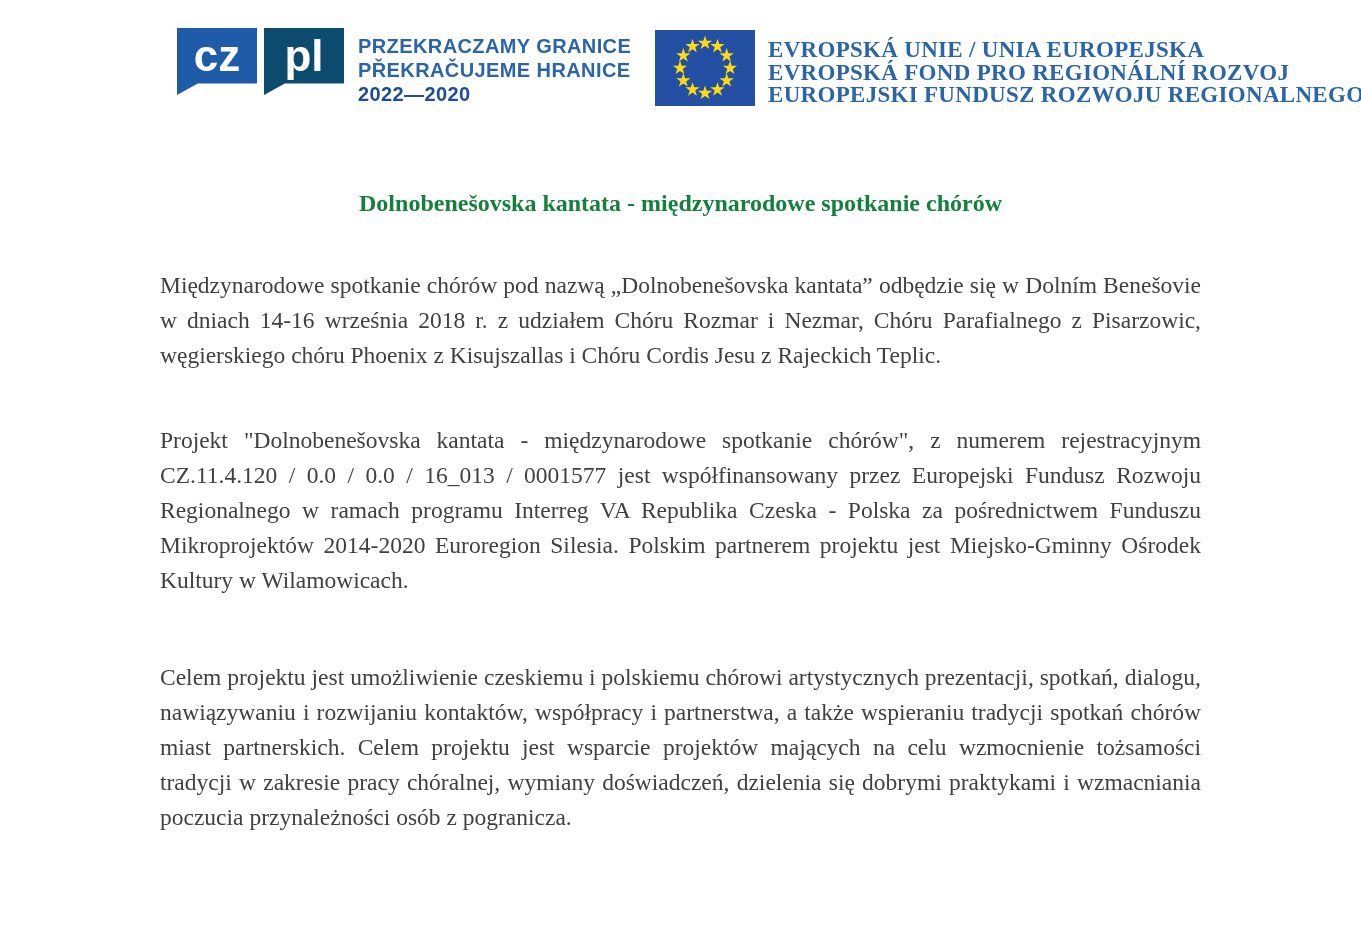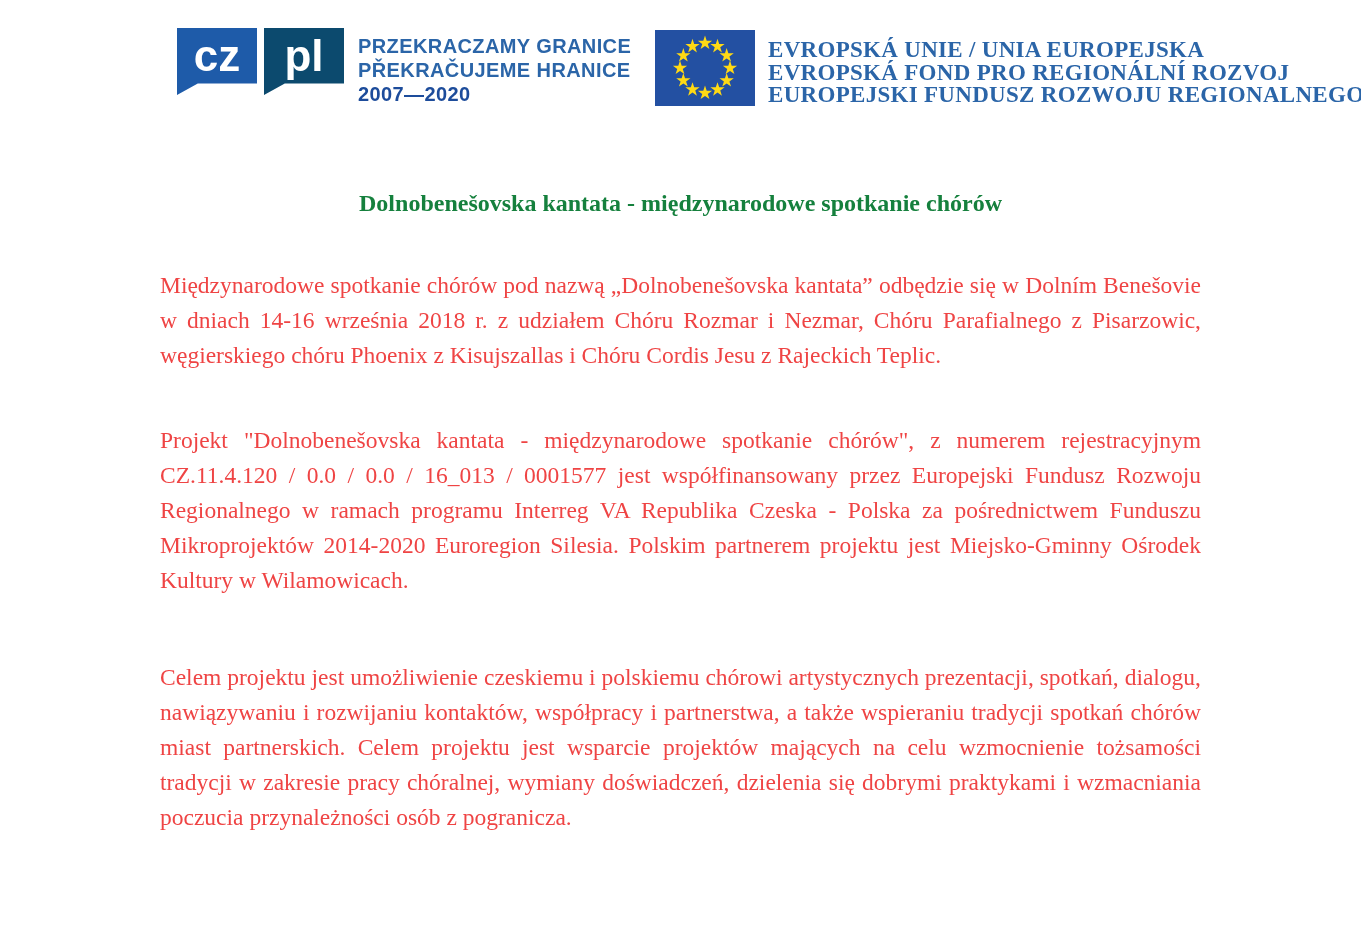--- a/index.html
+++ b/index.html
@@ -81,21 +81,21 @@
     text-align: center;
     font-weight: bold;
     font-size: 24px;
     color: #15803d;
   }
   .doc-body {
     position: absolute;
     left: 160px;
     top: 268px;
     width: 1041px;
-    color: #ef4444;
+    color: #404040;
   }
   .doc-body p {
     font-size: 23.5px;
     line-height: 35px;
     text-align: justify;
   }
   .doc-body p + p { margin-top: 50px; }
   .doc-body p:last-child { margin-top: 62px; }
 </style>
 </head>
@@ -106,21 +106,21 @@
   <div class="interreg-logo">
     <div class="bubble cz-badge" style="background: rgb(30, 91, 169);">
       <span>cz</span>
     </div>
     <div class="bubble pl-badge" style="background: #0c4a6e;">
       <span>pl</span>
     </div>
     <div class="interreg-text" style="color: rgb(43, 101, 168);">
       <div>PRZEKRACZAMY GRANICE</div>
       <div>PŘEKRAČUJEME HRANICE</div>
-      <div class="years" style="color: rgb(29, 76, 155);">2007—2020</div>
+      <div class="years" style="color: rgb(29, 76, 155);">2022—2020</div>
     </div>
   </div>
 
   <div class="eu-logo">
     <svg class="eu-flag" viewBox="0 0 100 76">
         <rect width="100" height="76" fill="#2350A2"></rect>
         <polygon points="50.00,5.50 51.70,10.65 57.13,10.68 52.76,13.90 54.41,19.07 50.00,15.90 45.59,19.07 47.24,13.90 42.87,10.68 48.30,10.65" fill="#FFD914"></polygon>
         <polygon points="62.50,8.85 64.20,14.00 69.63,14.03 65.26,17.25 66.91,22.42 62.50,19.25 58.09,22.42 59.74,17.25 55.37,14.03 60.80,14.00" fill="#FFD914"></polygon>
         <polygon points="71.65,18.00 73.36,23.15 78.78,23.18 74.41,26.40 76.06,31.57 71.65,28.40 67.24,31.57 68.89,26.40 64.52,23.18 69.95,23.15" fill="#FFD914"></polygon>
         <polygon points="75.00,30.50 76.70,35.65 82.13,35.68 77.76,38.90 79.41,44.07 75.00,40.90 70.59,44.07 72.24,38.90 67.87,35.68 73.30,35.65" fill="#FFD914"></polygon>

